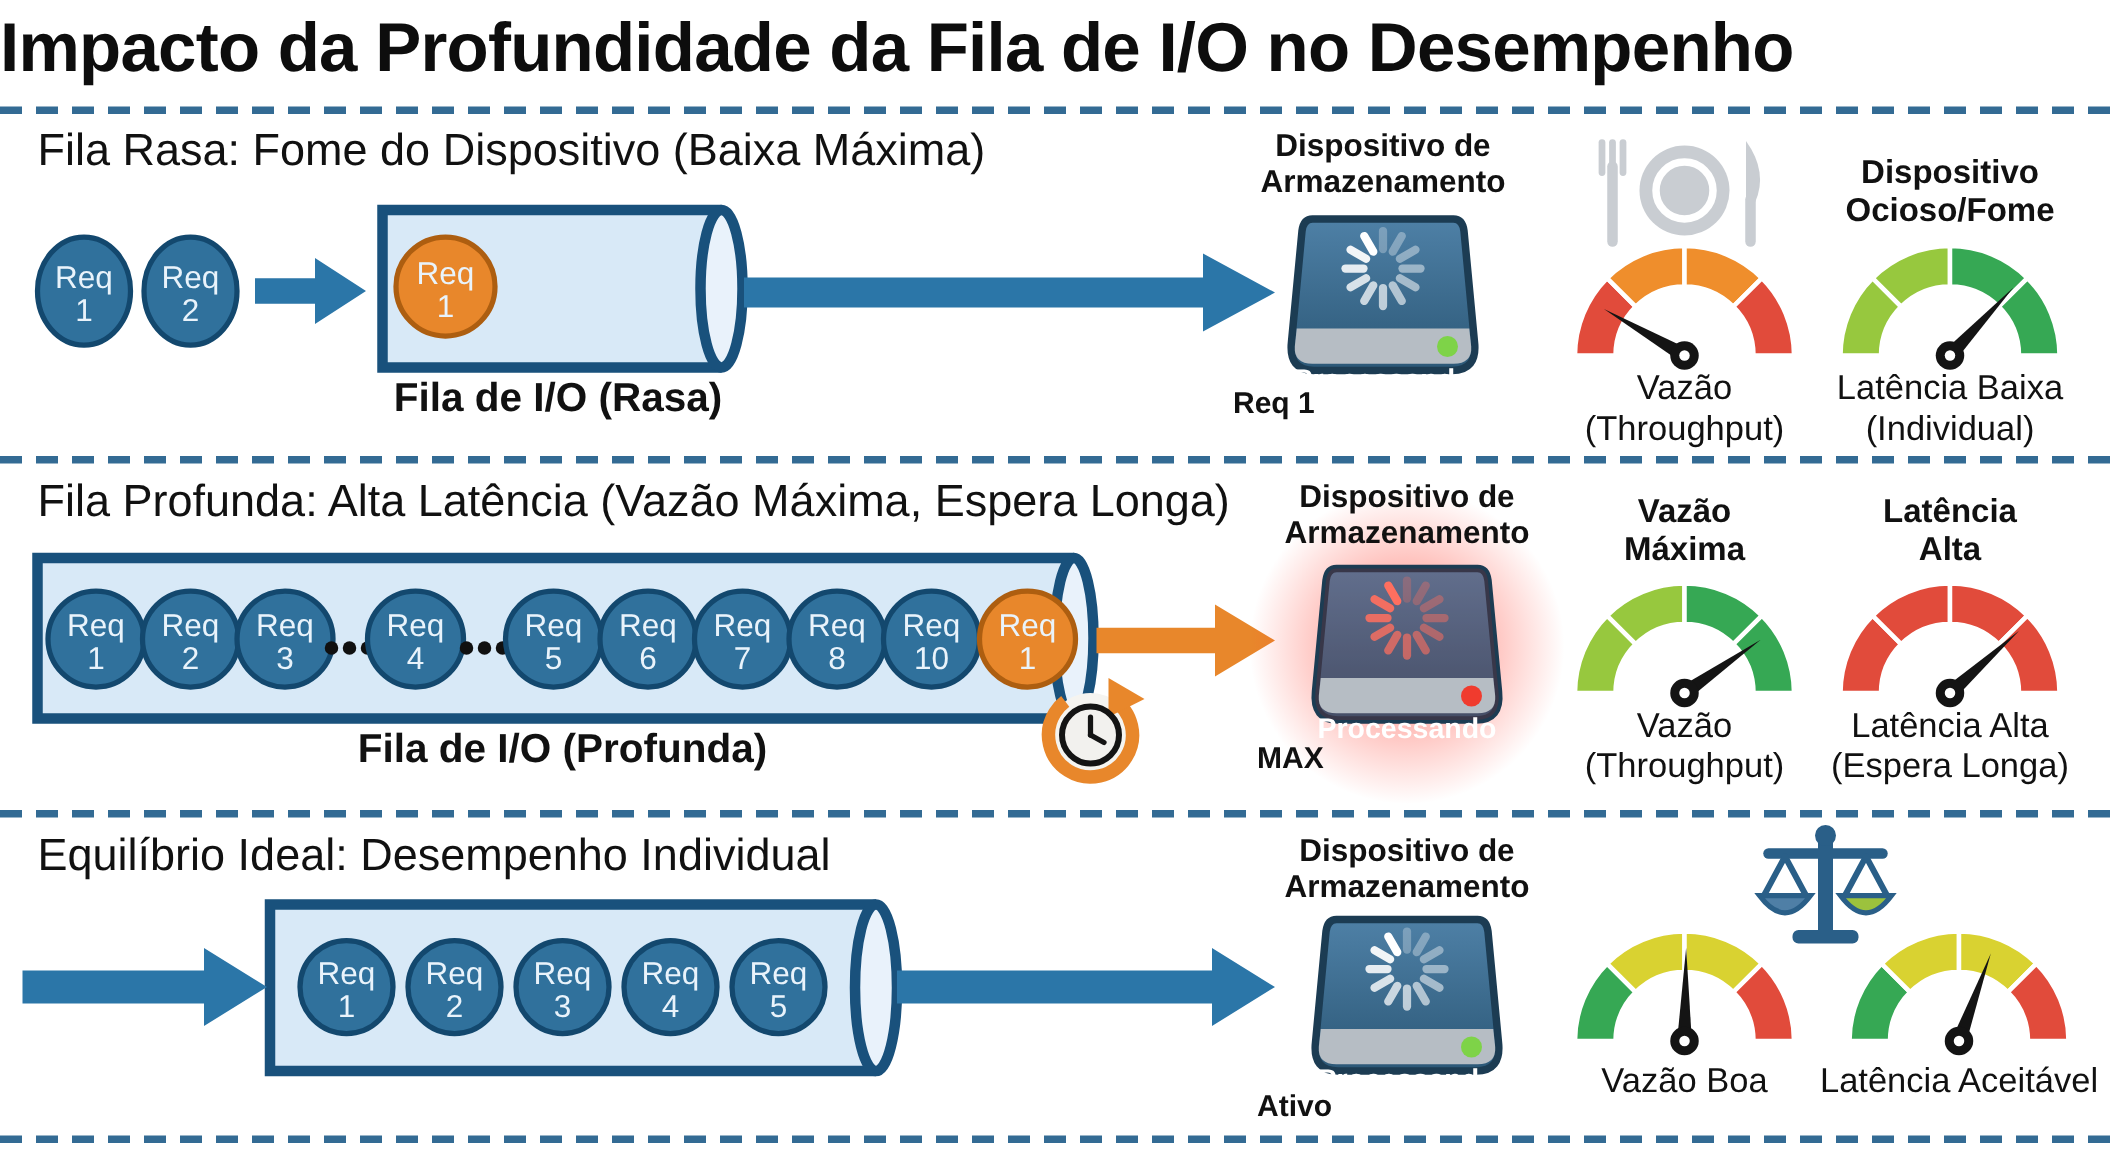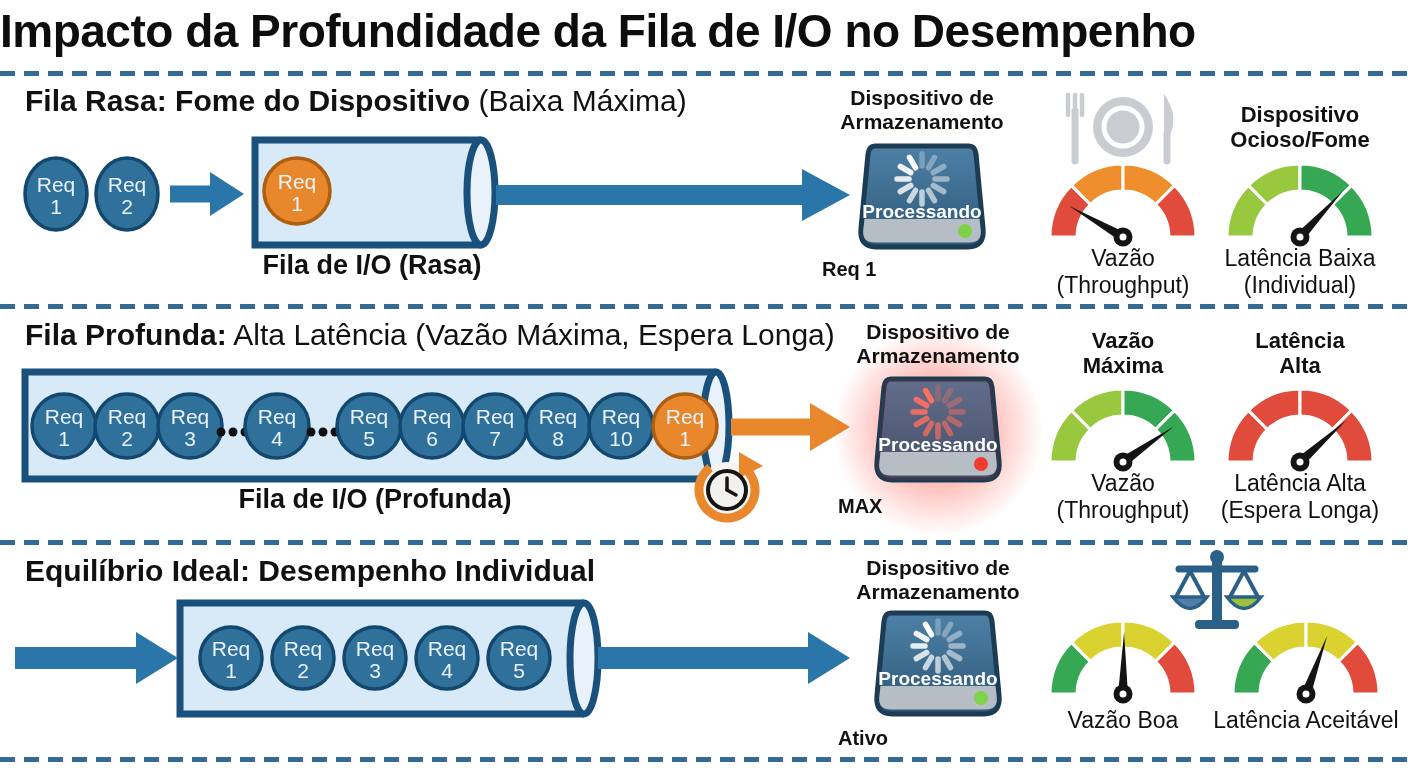--- a/index.html
+++ b/index.html
@@ -4,27 +4,27 @@
 <style>
   html,body{margin:0;padding:0;background:#fff;}
   #canvas{position:relative;width:1408px;height:768px;background:#fff;overflow:hidden;
           font-family:"Liberation Sans",sans-serif;color:#111;}
   #gfx{position:absolute;left:0;top:0;}
   .divider{position:absolute;left:0;width:1408px;height:5px;
            background:repeating-linear-gradient(90deg,#336B94 0 15px,transparent 15px 24px);}
   h1#title{position:absolute;left:0;top:4px;width:1408px;margin:0;text-align:left;
            font-size:46px;font-weight:bold;letter-spacing:-0.5px;color:#0d0d0d;}
   .heading{position:absolute;font-size:30px;white-space:nowrap;}
-  .heading .hb{font-weight:bold;}
+  .heading .hb{font-weight:normal;}
   .heading .hr{font-weight:normal;}
   .qcap{position:absolute;font-size:27px;font-weight:bold;text-align:center;}
   .devtitle{position:absolute;width:240px;font-size:21px;font-weight:bold;line-height:24px;
             text-align:center;white-space:pre-line;}
   .status{position:absolute;width:160px;font-size:19px;font-weight:bold;color:#fff;
-          text-align:center;}
+          text-align:center;margin-top:42px;}
   .devcap{position:absolute;width:200px;font-size:20px;font-weight:bold;}
   .gtitle{position:absolute;width:220px;font-size:22px;font-weight:bold;line-height:25px;
           text-align:center;white-space:pre-line;}
   .glabel{position:absolute;width:260px;font-size:23px;line-height:27px;text-align:center;
           white-space:pre-line;}
 </style>
 </head>
 <body>
 
 <div id="canvas">

